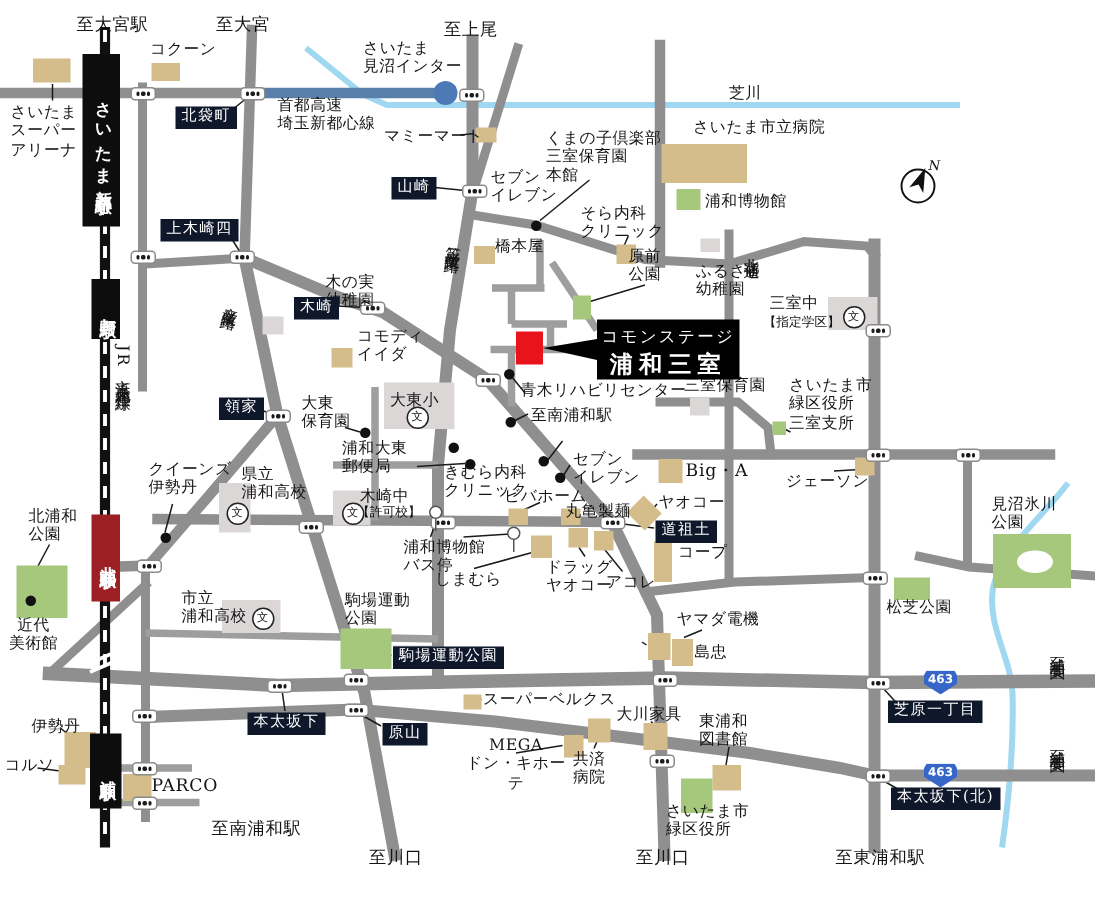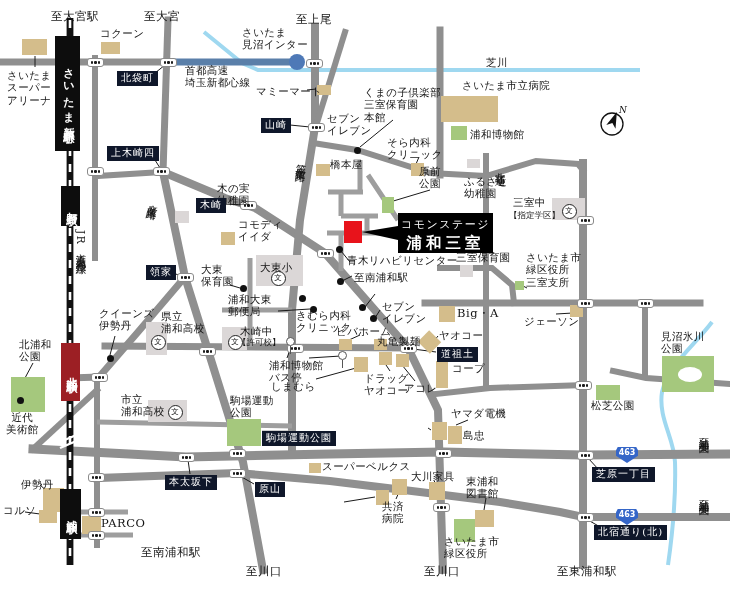--- a/index.html
+++ b/index.html
@@ -238,21 +238,21 @@
     <div class="lbl" style="left: 354px; top: 271px;">至南浦和駅</div>
     <div class="lbl" style="left: 377px; top: 287px; margin-top: 48px;">丸亀製麺</div>
     <div class="lbl" style="left: 382px; top: 300px;">セブン
 イレブン</div>
     <div class="lbl" style="left: 336px; top: 325px;">ビバホーム</div>
     <div class="lbl" style="left: 439px; top: 329px;">ヤオコー</div>
     <div class="lbl" style="left: 452px; top: 362px;">コープ</div>
     <div class="lbl" style="left: 364px; top: 372px;">ドラッグ
 ヤオコー</div>
     <div class="lbl" style="left: 404px; top: 382px;">アコレ</div>
-    <div class="lbl" style="left: 271px; top: 380px;">しまむら</div>
+    <div class="lbl" style="left: 290px; top: 380px;">しまむら</div>
     <div class="lbl" style="left: 296px; top: 309px;">きむら内科
 クリニック</div>
     <div class="lbl" style="left: 269px; top: 359px;">浦和博物館
 バス停</div>
     <div class="lbl" style="left: 240px; top: 325px;">木崎中</div>
     <div class="lbl small" style="left: 238px; top: 337px;">【許可校】</div>
     <div class="lbl" style="left: 260px; top: 261px;">大東小</div>
     <div class="lbl" style="left: 201px; top: 263px;">大東
 保育園</div>
     <div class="lbl" style="left: 228px; top: 293px;">浦和大東
@@ -267,20 +267,22 @@
 公園</div>
     <div class="lbl" style="left: 6px; top: 411px; text-align: center;">近代
 美術館</div>
     <div class="lbl" style="left: 21px; top: 478px;">伊勢丹</div>
     <div class="lbl" style="left: 3px; top: 504px;">コルソ</div>
     <div class="lbl lat" style="left: 101px; top: 517px;">PARCO</div>
     <div class="lbl lat" style="left: 141px; top: 546px;">至南浦和駅</div>
     <div class="lbl" style="left: 230px; top: 394px;">駒場運動
 公園</div>
     <div class="lbl" style="left: 322px; top: 460px;">スーパーベルクス</div>
+    <div class="lbl center" style="left: 309px; top: 491px; width: 70px;">MEGA
+ドン・キホーテ</div>
     <div class="lbl" style="left: 382px; top: 500px;">共済
 病院</div>
     <div class="lbl" style="left: 411px; top: 470px;">大川家具</div>
     <div class="lbl" style="left: 466px; top: 475px;">東浦和
 図書館</div>
     <div class="lbl" style="left: 444px; top: 535px;">さいたま市
 緑区役所</div>
     <div class="lbl lat" style="left: 246px; top: 565px;">至川口</div>
     <div class="lbl lat" style="left: 424px; top: 565px;">至川口</div>
     <div class="lbl lat" style="left: 557px; top: 565px;">至東浦和駅</div>
@@ -305,21 +307,21 @@
 アリーナ</div>
     <div class="dark-lbl" style="left: 117px; top: 71px;">北袋町</div>
     <div class="dark-lbl" style="left: 107px; top: 146px;">上木崎四</div>
     <div class="dark-lbl" style="left: 261px; top: 118px;">山崎</div>
     <div class="dark-lbl" style="left: 196px; top: 198px;">木崎</div>
     <div class="dark-lbl" style="left: 146px; top: 265px;">領家</div>
     <div class="dark-lbl" style="left: 437px; top: 347px;">道祖土</div>
     <div class="dark-lbl" style="left: 165px; top: 475px;">本太坂下</div>
     <div class="dark-lbl" style="left: 255px; top: 482px;">原山</div>
     <div class="dark-lbl" style="left: 592px; top: 467px;">芝原一丁目</div>
-    <div class="dark-lbl" style="left: 594px; top: 525px;">北宿通り(北)</div>
+    <div class="dark-lbl" style="left: 594px; top: 525px;">本太坂下(北)</div>
     <div class="dark-lbl" style="left: 262px; top: 431px;">駒場運動公園</div>
     <div class="crossing" style="left: 87px; top: 58px;">
       <i></i>
       <i></i>
       <i></i>
     </div>
     <div class="crossing" style="left: 160px; top: 58px;">
       <i></i>
       <i></i>
       <i></i>

